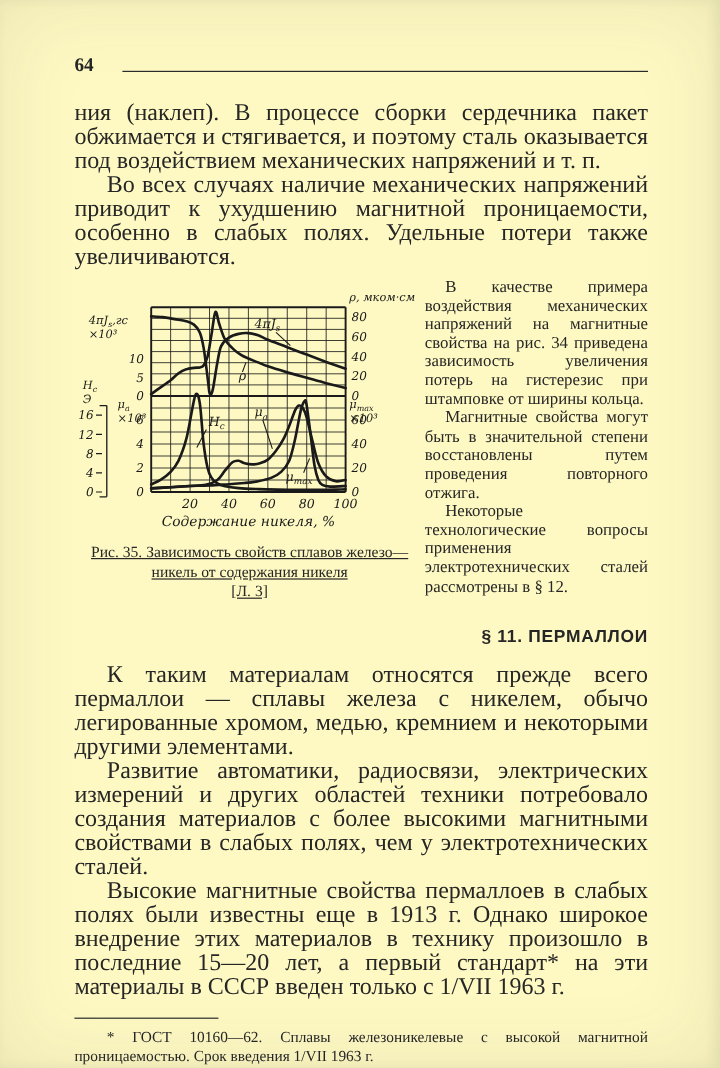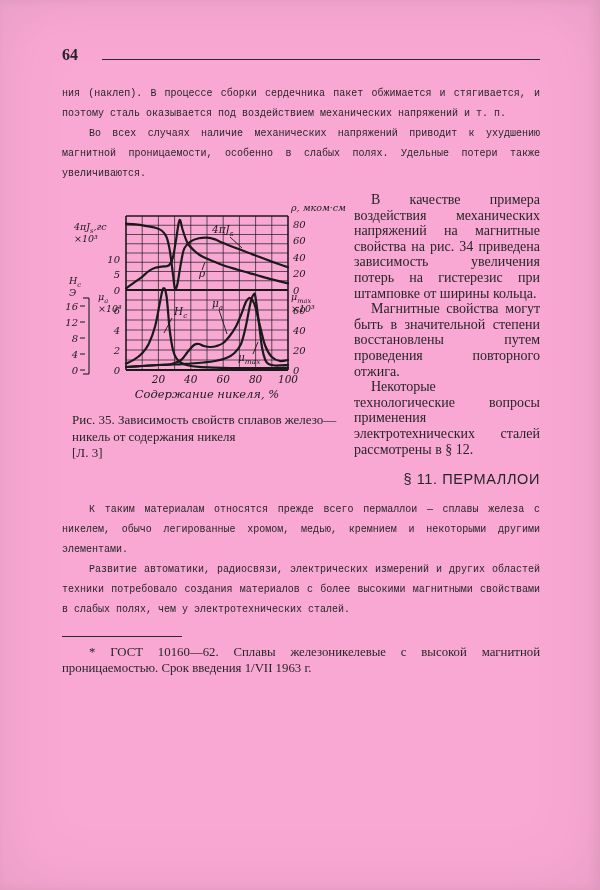--- a/index.html
+++ b/index.html
@@ -1,38 +1,38 @@
 <!DOCTYPE html>
 <html><head>
 <meta charset="utf-8">
 <style>
   html,body{margin:0;padding:0;background:#dddbd5;}
   .page{
     position:relative;width:600px;height:890px;margin:0 auto;
-    background:#f9a8d4;color:#262626;
+    background:#fef9c3;color:#262626;
     font-family:"Liberation Serif",serif;
     box-shadow:inset 0 0 70px rgba(70,60,45,.10), inset -4px 0 10px rgba(70,60,45,.08);
     overflow:hidden;
   }
   .content{position:absolute;left:62px;top:46px;width:478px;}
   .header{display:flex;align-items:flex-end;margin-bottom:20px;}
   .pagenum{font-weight:bold;font-size:16px;line-height:18px;}
   .header-rule{flex:1;border-bottom:1.6px solid #2b2b2b;margin-left:24px;margin-bottom:4px;}
-  p.body{margin:0;font-size:10px;line-height:20px;text-align:justify;text-indent:27px;font-family:Liberation Mono, monospace;}
+  p.body{margin:0;font-size:20px;line-height:20px;text-align:justify;text-indent:27px;}
   p.body.noindent{text-indent:0;}
   .fig-row{display:flex;margin-top:8px;}
   .figure{width:292px;flex:none;}
   .figure svg{display:block;}
-  .caption{font-size:13px;line-height:16.5px;text-align:left;margin-top:8px;padding:0 10px;}
+  .caption{font-size:13px;line-height:16.5px;text-align:center;margin-top:8px;padding:0 10px;text-decoration:underline;}
   .caption-ref{display:block;}
   .side-col{width:186px;}
   .side-col p{margin:0;font-size:14px;line-height:15.6px;text-align:justify;text-indent:17px;}
   .section-heading{
-    font-family:"Liberation Sans",sans-serif;font-weight:normal;font-size:14.5px;
-    text-align:right;letter-spacing:.6px;margin:9px 0 13px;
+    font-family:"Liberation Sans",sans-serif;font-weight:bold;font-size:14.5px;
+    text-align:right;letter-spacing:.6px;margin:21px 0 13px;
   }
   .footnote{margin-top:16px;font-size:12.8px;line-height:16.5px;}
   .fn-rule{width:120px;border-bottom:1.3px solid #2b2b2b;margin-bottom:7px;}
   .footnote p{margin:0;text-align:justify;text-indent:27px;}
 </style>
 </head>
 <body>
 
 <div class="page">
   <div class="content">
@@ -145,20 +145,21 @@
         <p>В качестве примера воздействия механических напряжений на магнитные свойства на рис. 34 приведена зависимость увеличения потерь на гистерезис при штамповке от ширины кольца.</p>
         <p>Магнитные свойства могут быть в значительной степени восстановлены путем проведения повторного отжига.</p>
         <p>Некоторые технологические вопросы применения электротехнических сталей рассмотрены в § 12.</p>
       </div>
     </div>
 
     <h2 class="section-heading">§ 11. ПЕРМАЛЛОИ</h2>
 
     <p class="body">К таким материалам относятся прежде всего пермаллои — сплавы железа с никелем, обычо легированные хромом, медью, кремнием и некоторыми другими элементами.</p>
     <p class="body">Развитие автоматики, радиосвязи, электрических измерений и других областей техники потребовало создания материалов с более высокими магнитными свойствами в слабых полях, чем у электротехнических сталей.</p>
+    <p class="body">Высокие магнитные свойства пермаллоев в слабых полях были известны еще в 1913 г. Однако широкое внедрение этих материалов в технику произошло в последние 15—20 лет, а первый стандарт* на эти материалы в СССР введен только с 1/VII 1963 г.</p>
 
     <div class="footnote">
       <div class="fn-rule"></div>
       <p>* ГОСТ 10160—62. Сплавы железоникелевые с высокой магнитной проницаемостью. Срок введения 1/VII 1963 г.</p>
     </div>
 
   </div>
 </div>
 
 </body></html>

